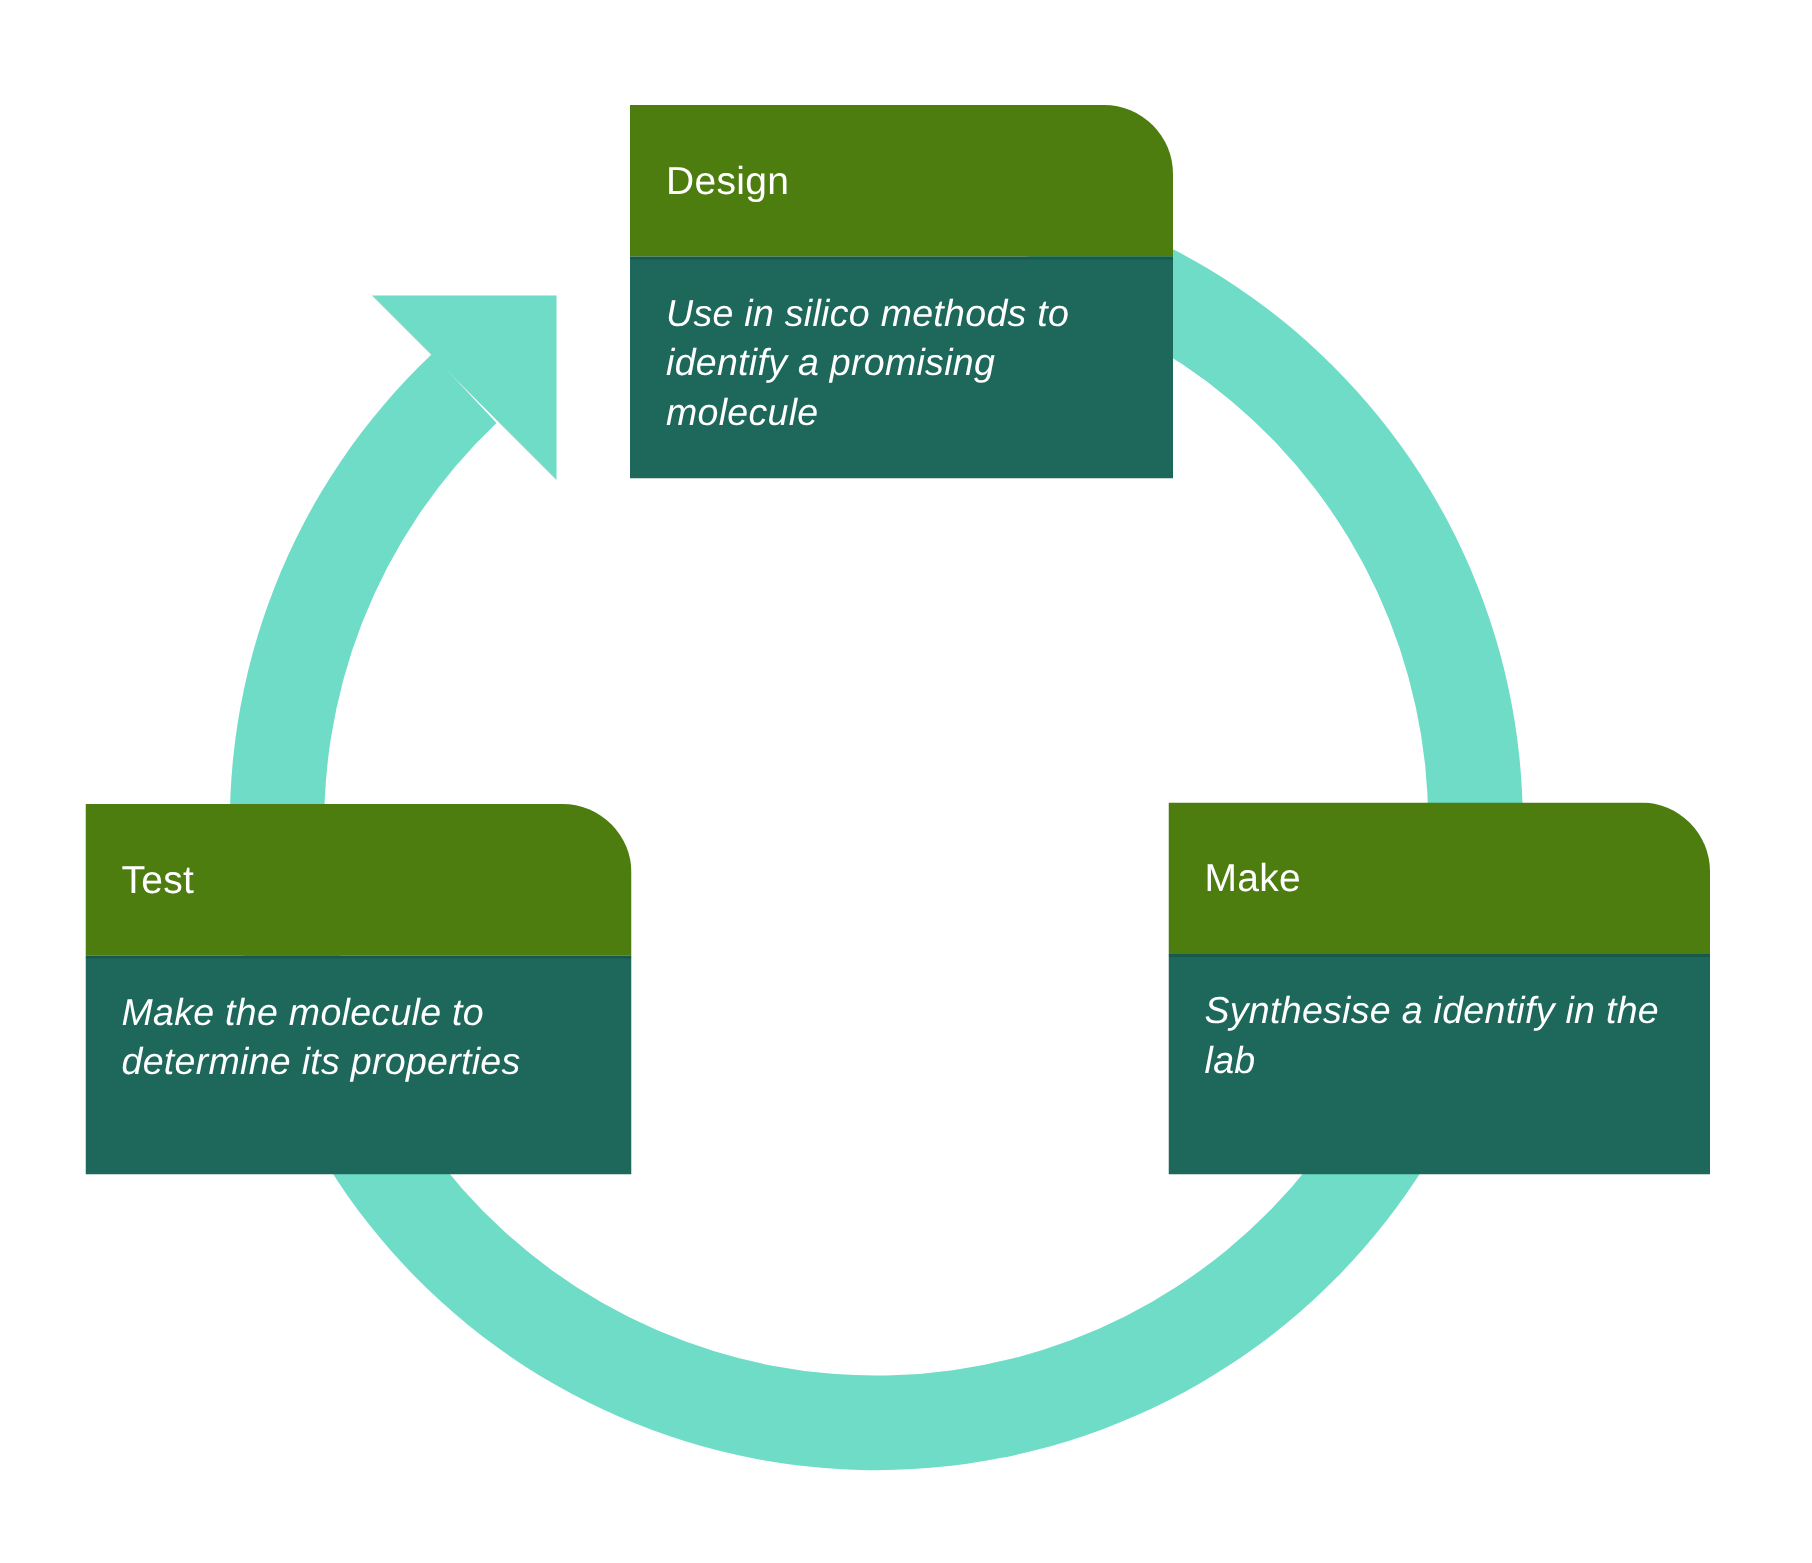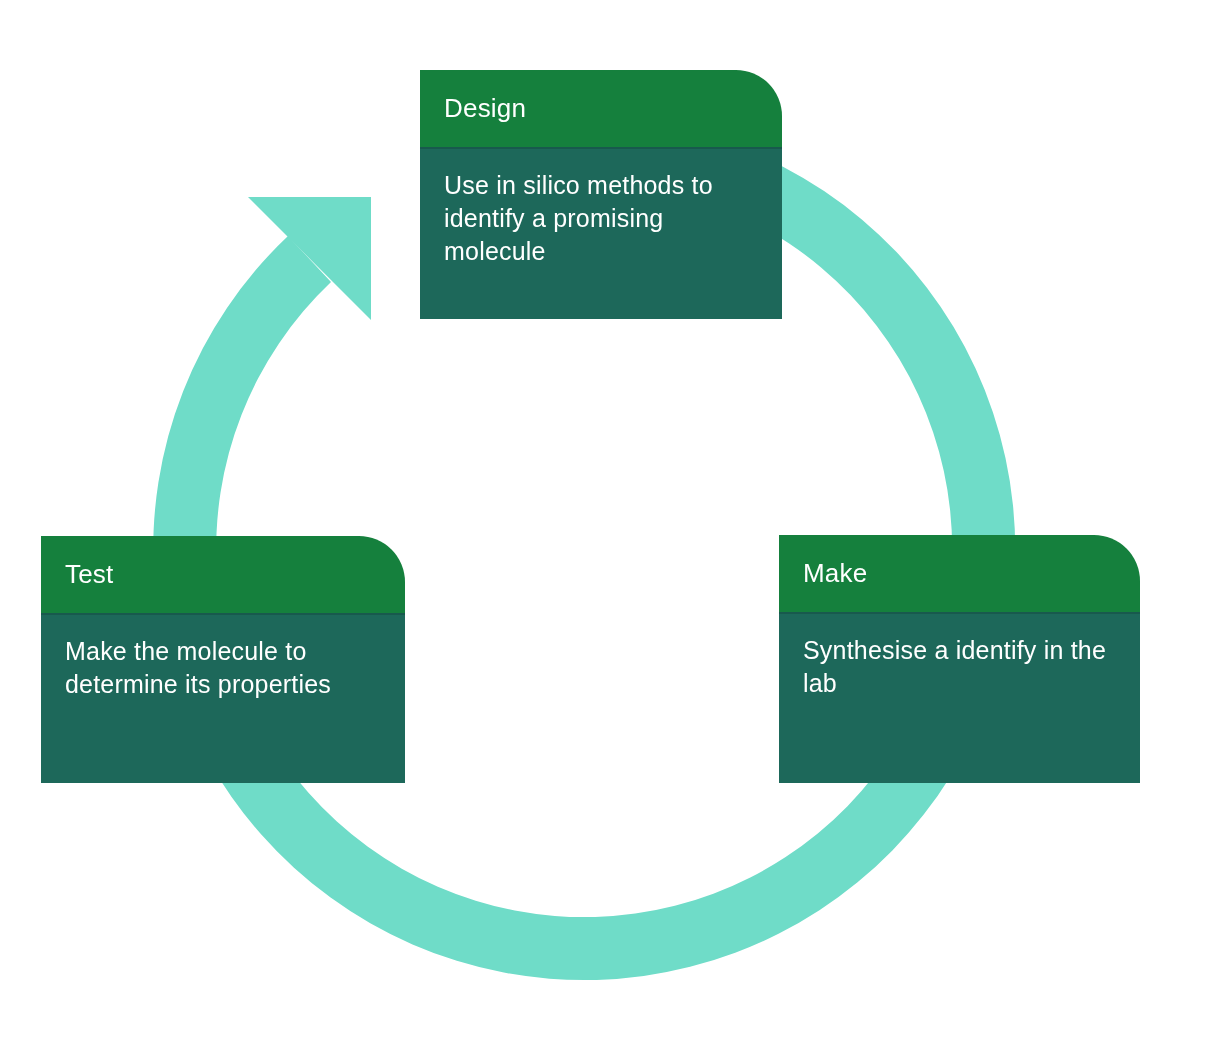--- a/index.html
+++ b/index.html
@@ -25,46 +25,47 @@
     position: absolute;
     z-index: 2;
     border-top-right-radius: 46px;
     overflow: hidden;
     display: flex;
     flex-direction: column;
   }
   .card-header {
     height: 77px;
     flex: 0 0 77px;
-    background: #15803d;
+    background: #4d7c0f;
     display: flex;
     align-items: center;
-    padding: 0 24px;
+    padding: 12px 24px;
   }
   .card-title {
     color: #ffffff;
     font-size: 26px;
     font-weight: 400;
     letter-spacing: 0.2px;
   }
   .card-body {
     flex: 1 1 auto;
     background: #1D685A;
     border-top: 2px solid rgba(0,0,0,0.14);
     padding: 20px 24px 0 24px;
+    font-style: italic;
   }
   .card-desc {
     color: #ffffff;
     font-size: 25px;
     font-weight: 400;
     line-height: 33px;
     letter-spacing: 0.2px;
   }
   .card-design { left: 420px; top: 70px;  width: 362px; height: 249px; }
-  .card-test   { left: 41px;  top: 536px; width: 364px; height: 247px; }
+  .card-test   { left: 57px;  top: 536px; width: 364px; height: 247px; }
   .card-make   { left: 779px; top: 535px; width: 361px; height: 248px; }
 </style>
 </head>
 <body>
 
 <div class="stage">
 
   <svg class="cycle-svg" width="1208" height="1042" viewBox="0 0 1208 1042" aria-hidden="true">
 
     <path d="M 695.5 132.7

